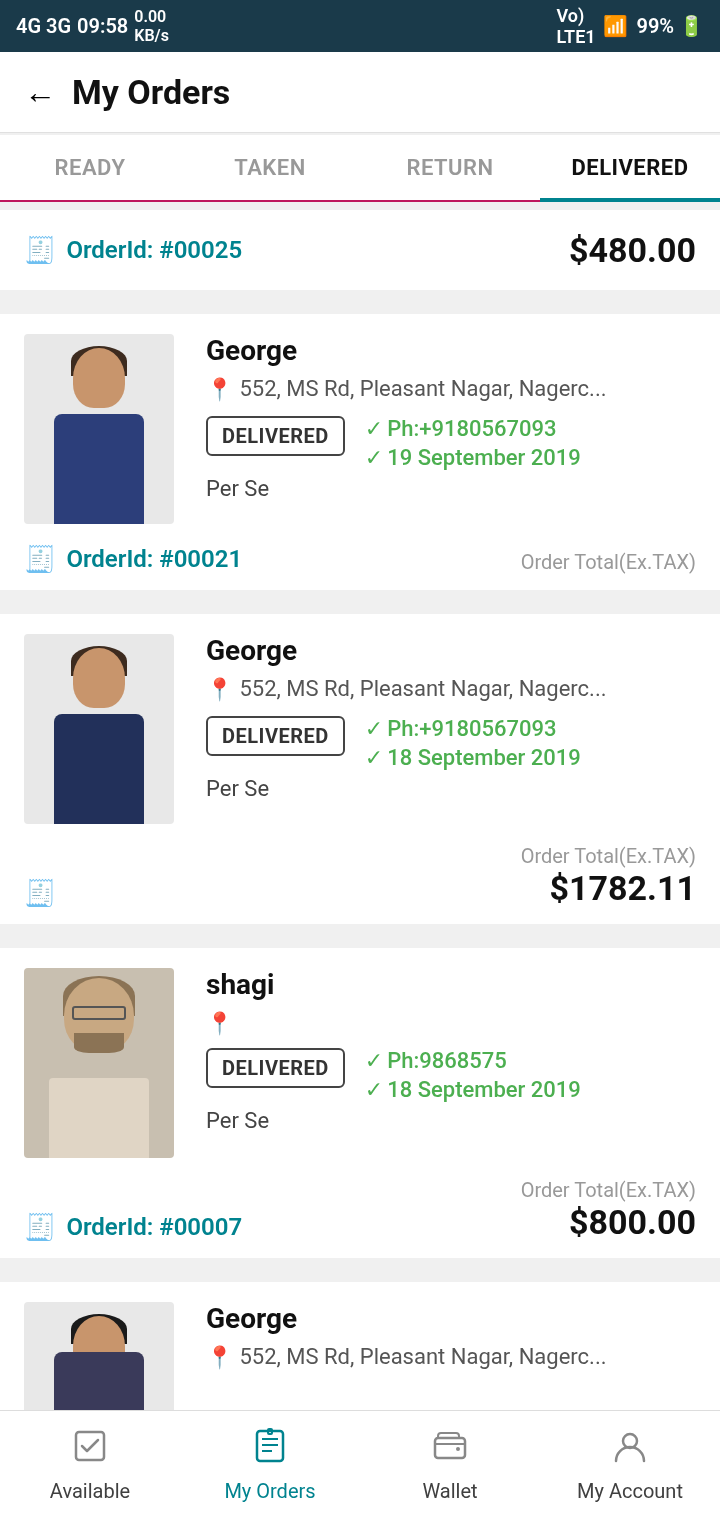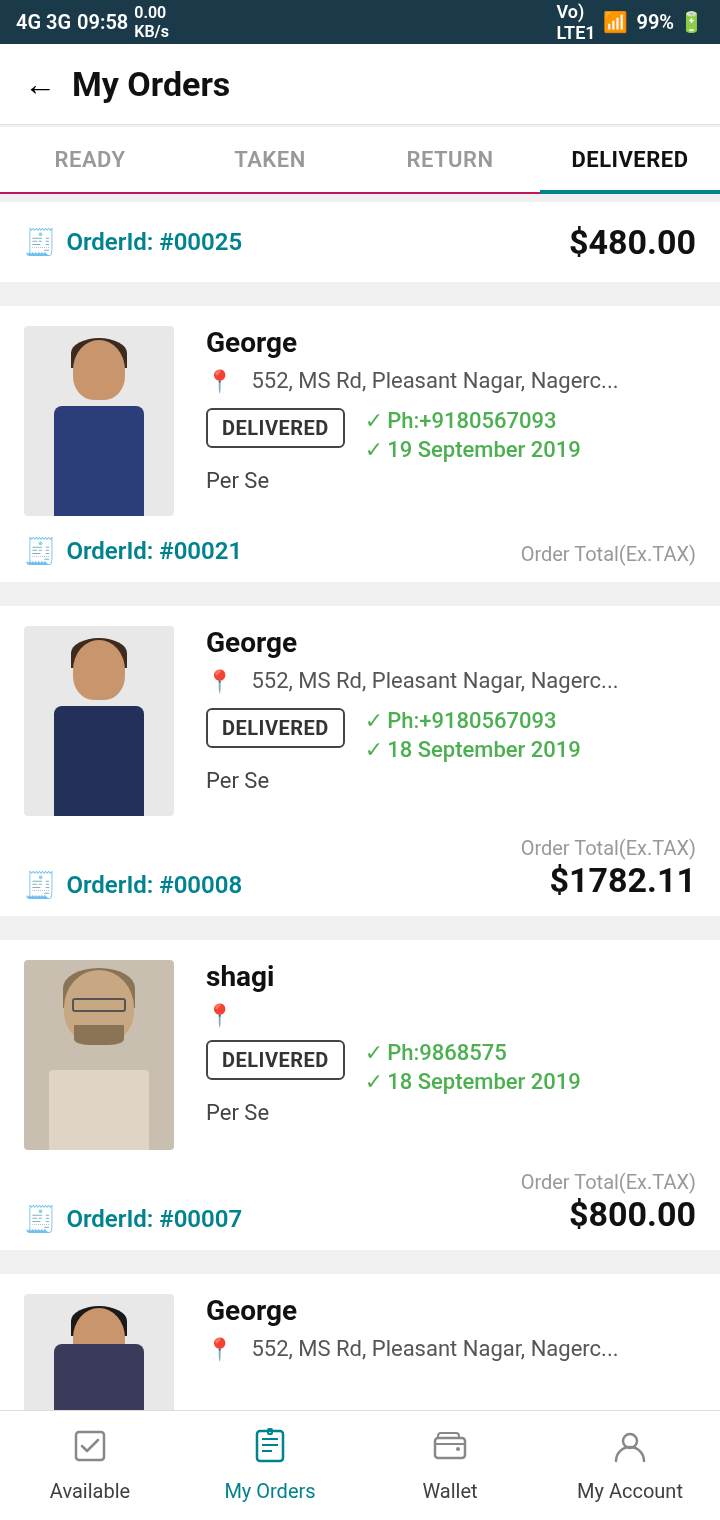--- a/index.html
+++ b/index.html
@@ -7,21 +7,21 @@
     body { font-family: 'Roboto', Arial, sans-serif; background: #f0f0f0; width: 720px; min-height: 1520px; overflow-x: hidden; }
 
     
     .status-bar {
       background: #1a3a4a;
       color: white;
       display: flex;
       justify-content: space-between;
       align-items: center;
       padding: 8px 16px;
-      height: 44px;
+      height: 52px;
       font-size: 22px;
       font-weight: 600;
     }
     .status-left { display: flex; align-items: center; gap: 6px; font-size: 20px; }
     .status-right { display: flex; align-items: center; gap: 8px; font-size: 20px; }
 
     
     .header {
       background: white;
       display: flex;
@@ -161,21 +161,21 @@
       background: #8b7355;
       border-radius: 0 0 30% 30%;
       position: absolute;
       top: 65px;
     }
 
     .order-info { flex: 1; }
     .customer-name { font-size: 28px; font-weight: bold; color: #111; margin-bottom: 8px; }
     .address-row { display: flex; align-items: flex-start; gap: 6px; color: #555; font-size: 22px; margin-bottom: 12px; }
     .pin-icon { color: #555; font-size: 22px; flex-shrink: 0; margin-top: 2px; }
-    .address-text { color: #555; font-size: 22px; line-height: 1.3; margin-left: 12px; }
+    .address-text { color: #555; font-size: 22px; line-height: 1.3; }
 
     .status-phone-row {
       display: flex;
       align-items: flex-start;
       gap: 20px;
       margin-bottom: 4px;
     }
     .delivered-badge {
       border: 2px solid #444;
       border-radius: 6px;
@@ -344,21 +344,20 @@
               <span>18 September 2019</span>
             </span>
           </div>
         </div>
         <div class="per-se">Per Se</div>
       </div>
     </div>
     <div class="order-card-bottom">
       <div class="order-id-row">
         <span class="order-icon">🧾</span>
-        <span class="order-id-text">OrderId: #00008</span>
       </div>
       <div>
         <div class="order-total-label">Order Total(Ex.TAX)</div>
         <div class="order-total-amount">$1782.11</div>
       </div>
     </div>
   </div>
 
   <div class="divider"></div>
 

